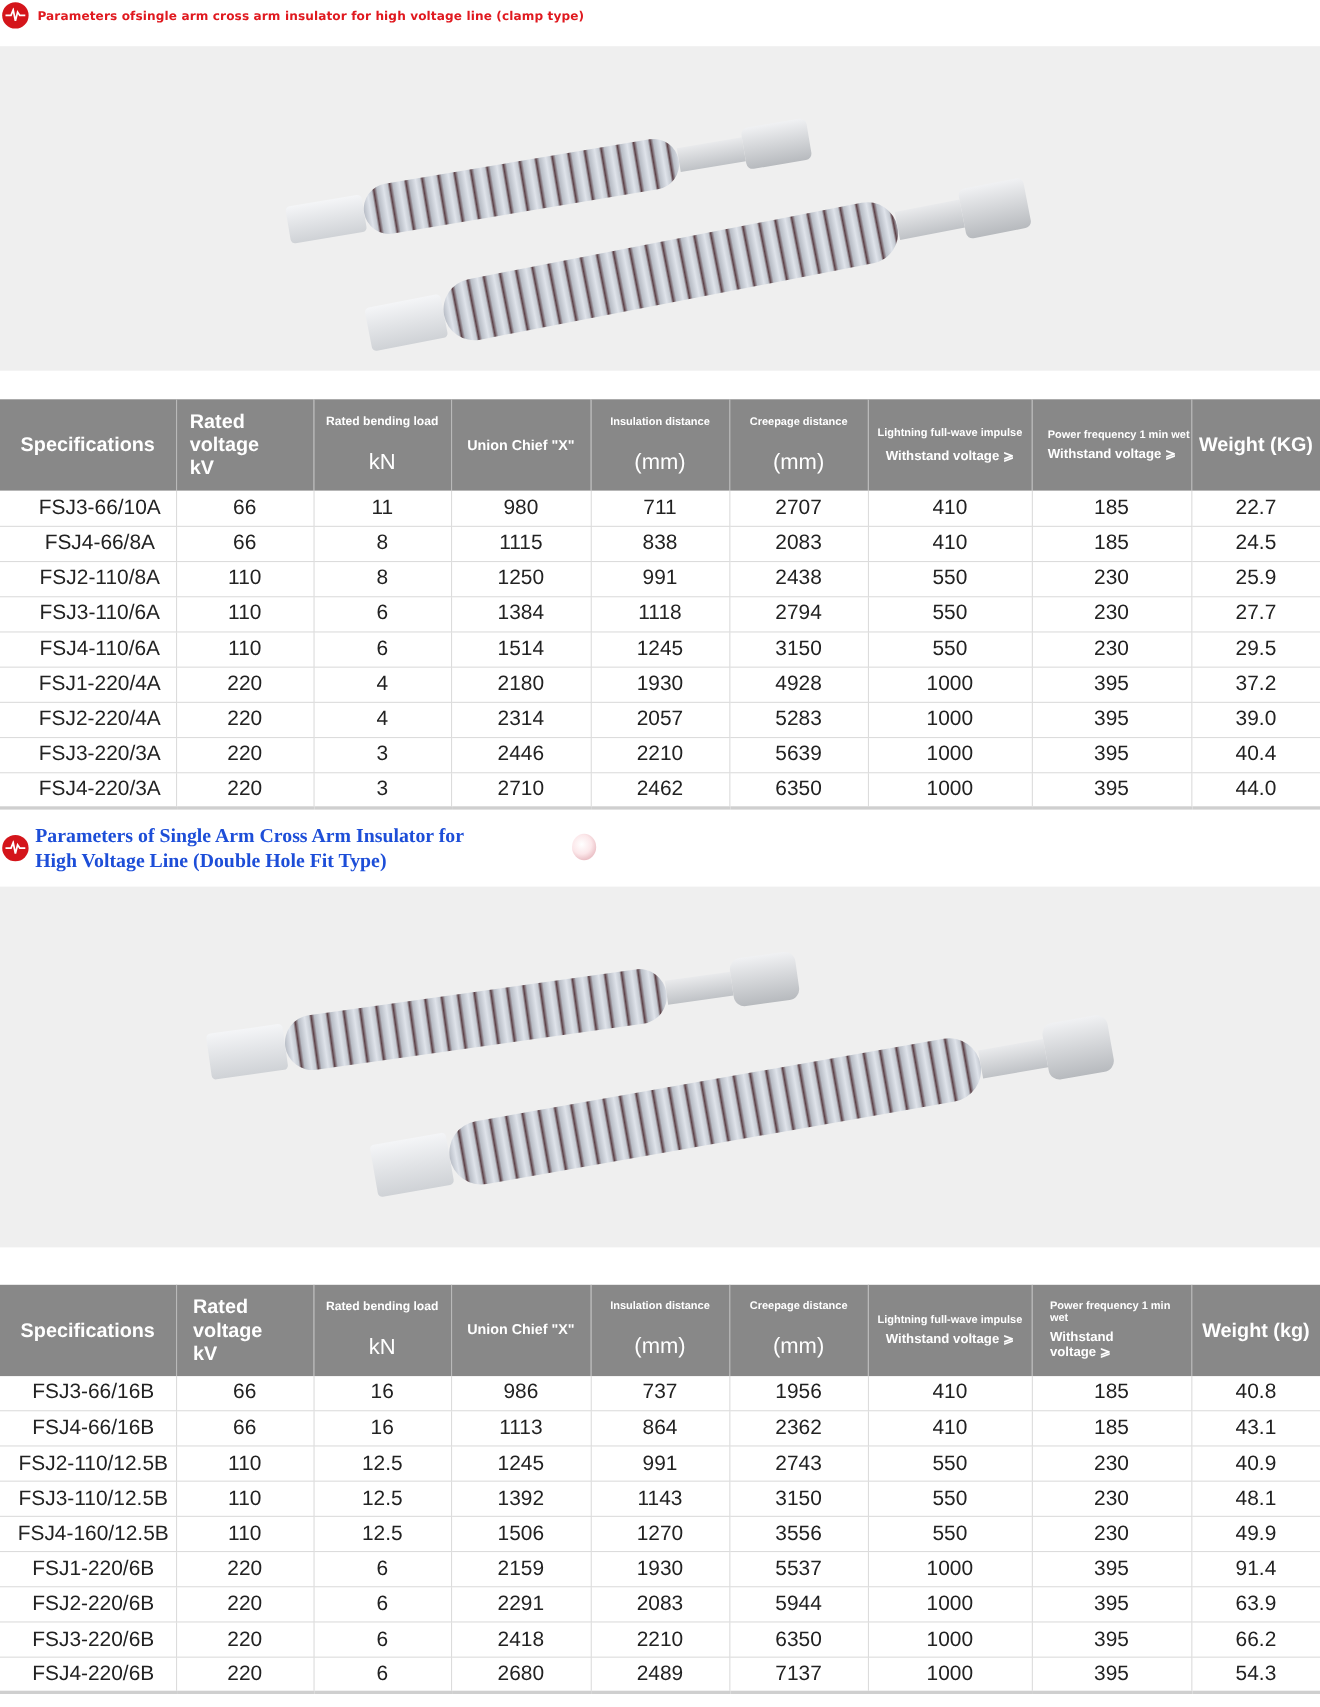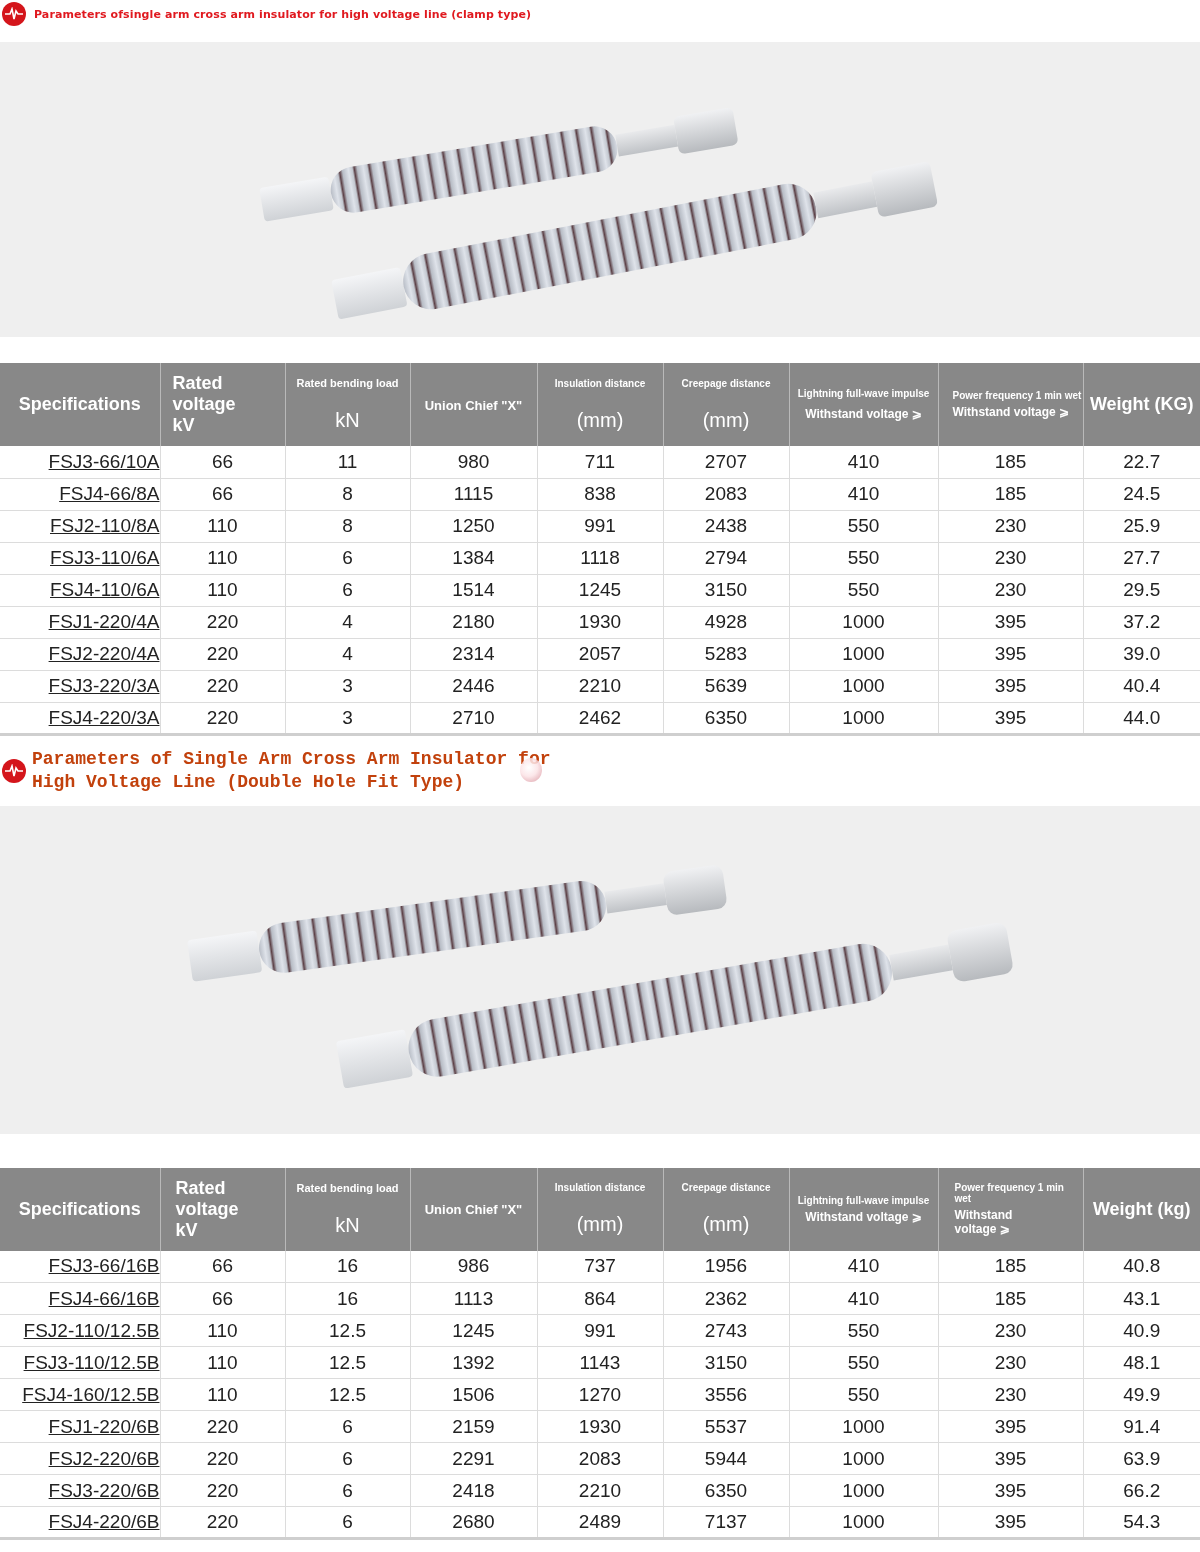--- a/index.html
+++ b/index.html
@@ -6,38 +6,38 @@
   html, body { width: 1200px; background: #ffffff; font-family: "DejaVu Sans", "Liberation Sans", sans-serif; color: #222; }
   .page { width: 1008px; position: relative; }
 
   .section-title { display: flex; align-items: center; position: relative; }
   .section-title.small { height: 42px; padding-left: 2px; }
   .section-title.large { height: 70px; padding-left: 2px; }
   .logo-icon { width: 24px; height: 24px; border-radius: 50%; background: #d4151b; display: flex; align-items: center; justify-content: center; flex: 0 0 auto; }
   .logo-icon svg { width: 20px; height: 14px; }
   .section-title.small .title-text { margin-left: 8px; color: #e0191f; font-weight: bold; font-size: 11px; letter-spacing: 0.1px; margin-top: -14px; }
   .section-title.small .logo-icon { margin-top: -14px; }
-  .section-title.large .title-text { margin-left: 6px; color: #c2410c; font-weight: bold; font-size: 18px; line-height: 23px; font-family: Liberation Mono, monospace; }
+  .section-title.large .title-text { margin-left: 6px; color: #1d4ed8; font-weight: bold; font-size: 18px; line-height: 23px; font-family: Liberation Serif, serif; }
   .deco-drop { position: absolute; left: 520px; top: 22px; width: 22px; height: 24px; border-radius: 50%; background: radial-gradient(circle at 40% 40%, #fff 0%, #fbe3e6 45%, #e6b3ba 75%, #b07a82 100%); opacity: 0.85; }
 
   .photo-area { width: 1200px; background: #efefef; position: relative; overflow: hidden; }
   .photo-1 { height: 295px; }
   .photo-2 { height: 328px; }
   .insulator { position: absolute; transform-origin: left center; }
   .ins-body { position: absolute; left: 70px; right: 120px; top: 0; bottom: 0; border-radius: 30px; background: repeating-linear-gradient(90deg, #b8bdc6 0px, #dfe3ea 6px, #c3c8d0 10px, #5c4046 12px, #b8bdc6 15px); }
   .ins-cap-l { position: absolute; left: 0; width: 70px; background: linear-gradient(180deg, #f4f5f7, #cfd2d6); border-radius: 4px; }
   .ins-rod-r { position: absolute; right: 60px; width: 60px; background: linear-gradient(180deg, #e9eaec, #bfc2c6); }
   .ins-fit-r { position: absolute; right: 0; width: 60px; background: linear-gradient(180deg, #f0f1f3, #b7babe); border-radius: 6px; }
 
   table.spec { width: 1200px; border-collapse: collapse; table-layout: fixed; }
   table.spec th { background: #888888; color: #ffffff; font-weight: bold; border-right: 1px solid #b9b9b9; vertical-align: middle; height: 83px; font-family: "Liberation Sans", sans-serif; }
   table.spec th:last-child { border-right: none; }
   table.spec td { border-right: 1px solid #dcdcdc; border-bottom: 1px solid #dcdcdc; text-align: center; font-size: 19px; height: 32px; color: #222; font-family: "Liberation Sans", sans-serif; }
   table.spec td:last-child { border-right: none; }
-  table.spec td.spec-name { text-align: right; padding-left: 22px; text-decoration: underline; }
+  table.spec td.spec-name { text-align: center; padding-left: 22px; }
   table.spec.t2 td.spec-name { padding-left: 10px; }
   table.spec tbody tr:last-child td { border-bottom: 3px solid #cfcfcf; }
   .h-big { font-size: 18px; }
   .h-small { font-size: 10px; font-weight: bold; display: block; }
   .h-unit { font-size: 20px; font-weight: normal; display: block; margin-top: 20px; }
   .h-sub { font-size: 12px; display: block; margin-top: 8px; }
   .h-left { text-align: left; padding-left: 12px; }
   .gap-top { height: 26px; }
   .gap-mid { height: 34px; }
 </style>

